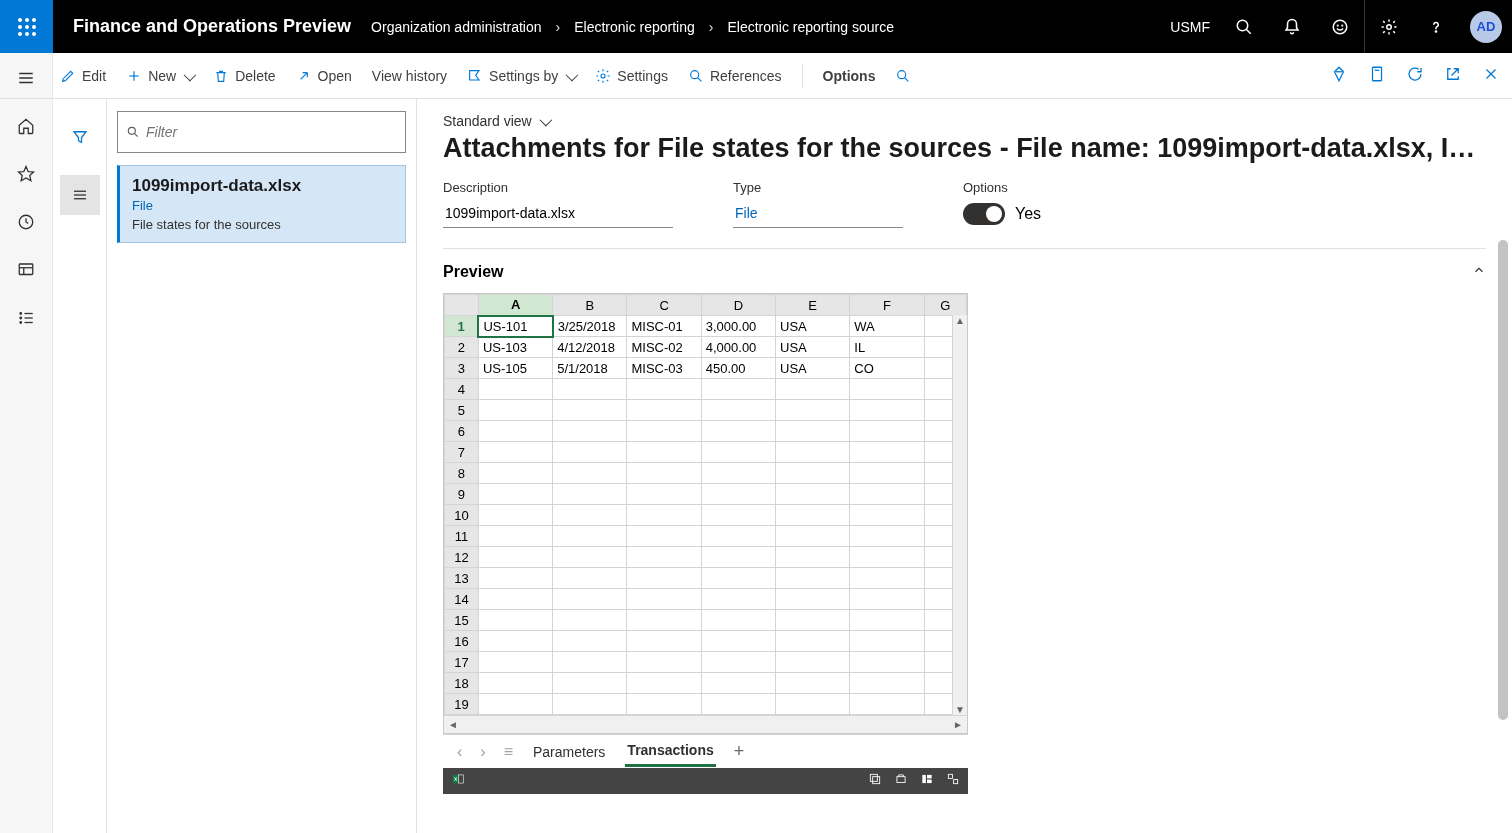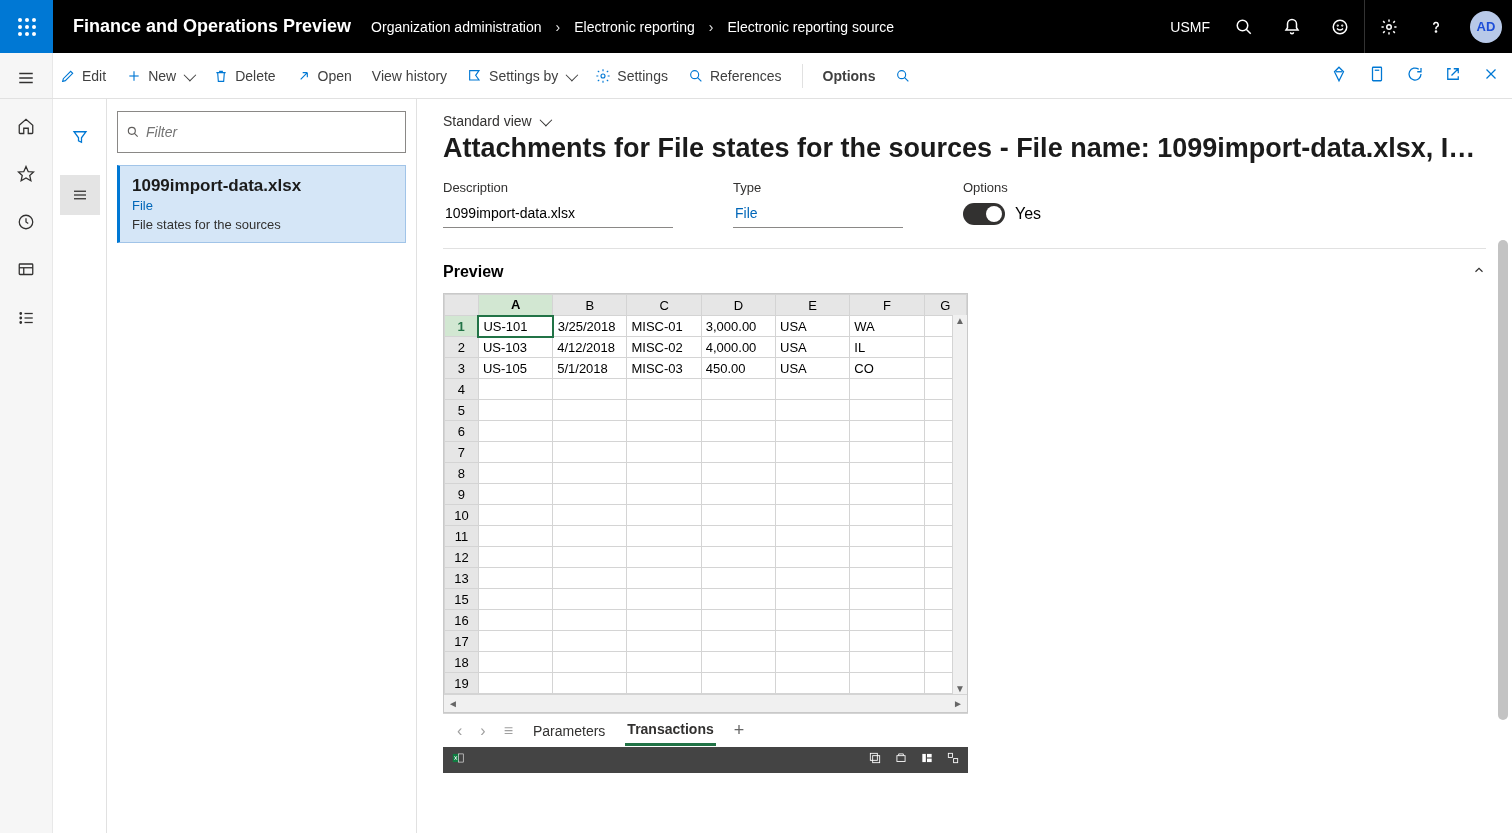--- a/index.html
+++ b/index.html
@@ -488,20 +488,30 @@
               <td class="rowhdr">13</td>
               <td></td>
               <td class="num"></td>
               <td></td>
               <td class="num"></td>
               <td></td>
               <td></td>
               <td></td>
             </tr>
             <tr>
+              <td class="rowhdr">14</td>
+              <td></td>
+              <td class="num"></td>
+              <td></td>
+              <td class="num"></td>
+              <td></td>
+              <td></td>
+              <td></td>
+            </tr>
+            <tr>
               <td class="rowhdr">15</td>
               <td></td>
               <td class="num"></td>
               <td></td>
               <td class="num"></td>
               <td></td>
               <td></td>
               <td></td>
             </tr>
             <tr>

